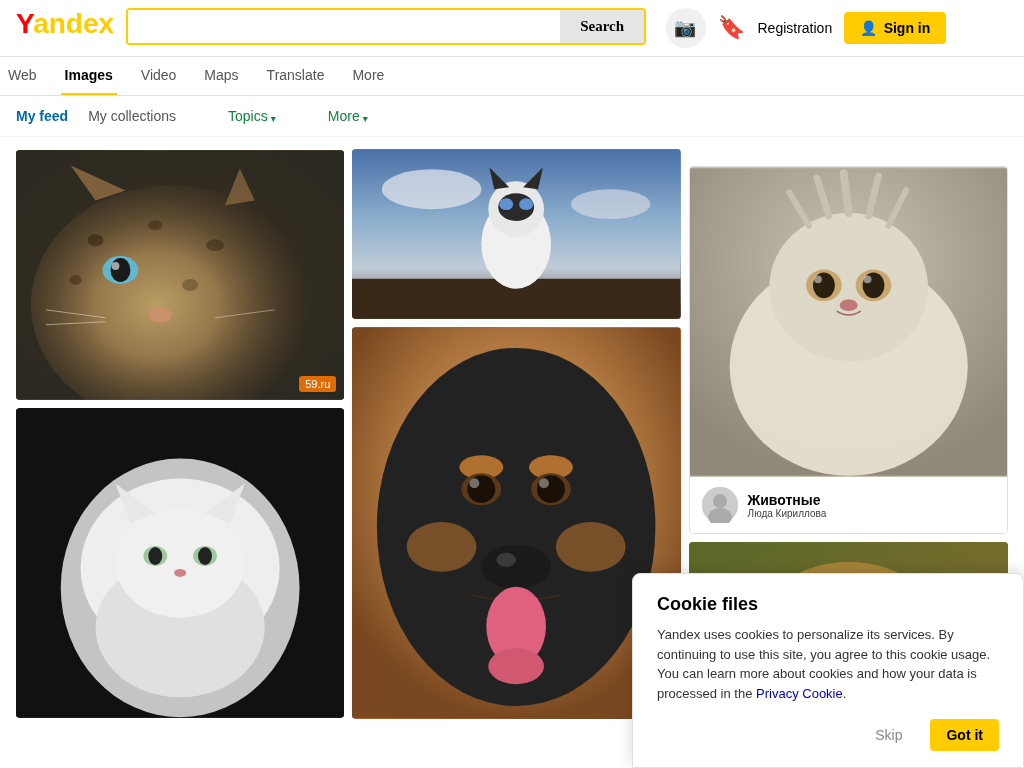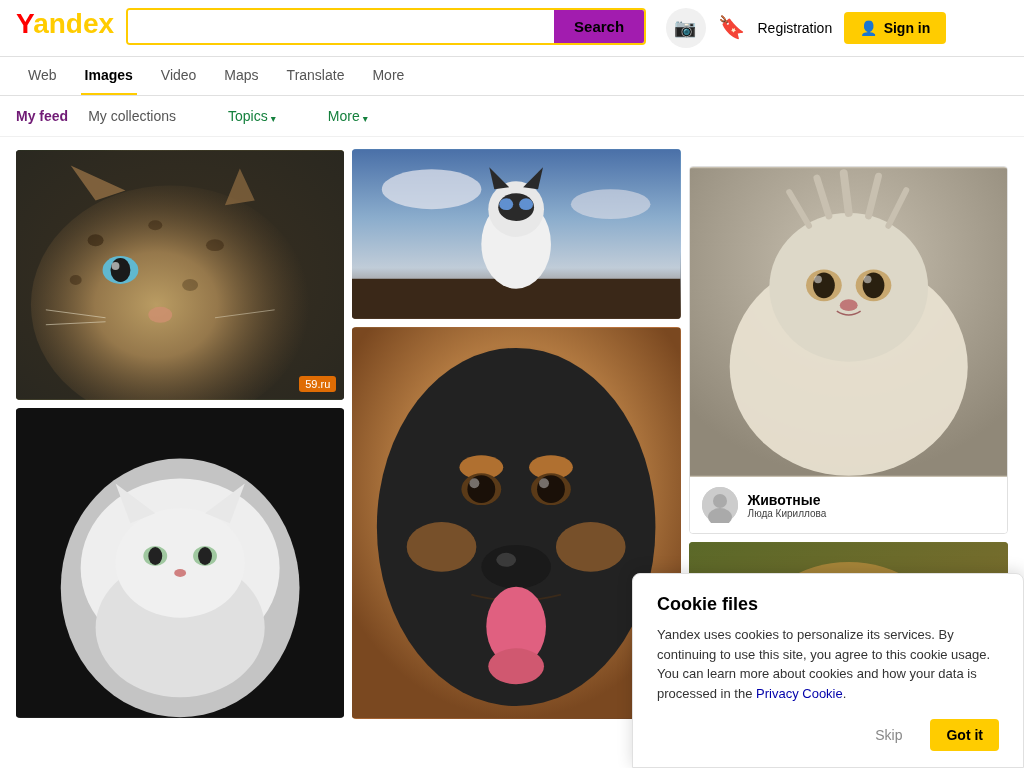--- a/index.html
+++ b/index.html
@@ -29,27 +29,28 @@
       overflow: hidden;
     }
     .search-input {
       flex: 1;
       padding: 8px 12px;
       font-size: 15px;
       border: none;
       outline: none;
     }
     .search-btn {
-      background: #a21caf;
+      background: #e5e5e5;
       border: none;
       padding: 8px 20px;
       font-size: 15px;
       font-weight: bold;
       cursor: pointer;
       color: #000;
+      font-family: Liberation Serif, serif;
     }
     .header-icons {
       display: flex;
       align-items: center;
       gap: 12px;
       margin-left: 8px;
     }
     .camera-btn {
       width: 40px;
       height: 40px;
@@ -86,21 +87,21 @@
       cursor: pointer;
       display: flex;
       align-items: center;
       gap: 6px;
     }
 
     
     .nav-tabs {
       display: flex;
       align-items: center;
-      padding: 0 24px;
+      padding: 0 4px;
       border-bottom: 1px solid #e0e0e0;
       gap: 20px;
     }
     .nav-tab {
       padding: 10px 4px;
       font-size: 14px;
       color: #555;
       cursor: pointer;
       border-bottom: 2px solid transparent;
       text-decoration: none;
@@ -119,21 +120,21 @@
       gap: 20px;
       border-bottom: 1px solid #f0f0f0;
     }
     .sub-nav-item {
       font-size: 14px;
       color: #555;
       cursor: pointer;
       padding: 4px 0;
     }
     .sub-nav-item.active {
-      color: #701a75;
+      color: #0369a1;
       font-weight: bold;
     }
     .sub-nav-dropdown {
       display: flex;
       align-items: flex-end;
       gap: 3px;
       font-size: 14px;
       color: #15803d;
       cursor: pointer;
       margin-left: 32px;

